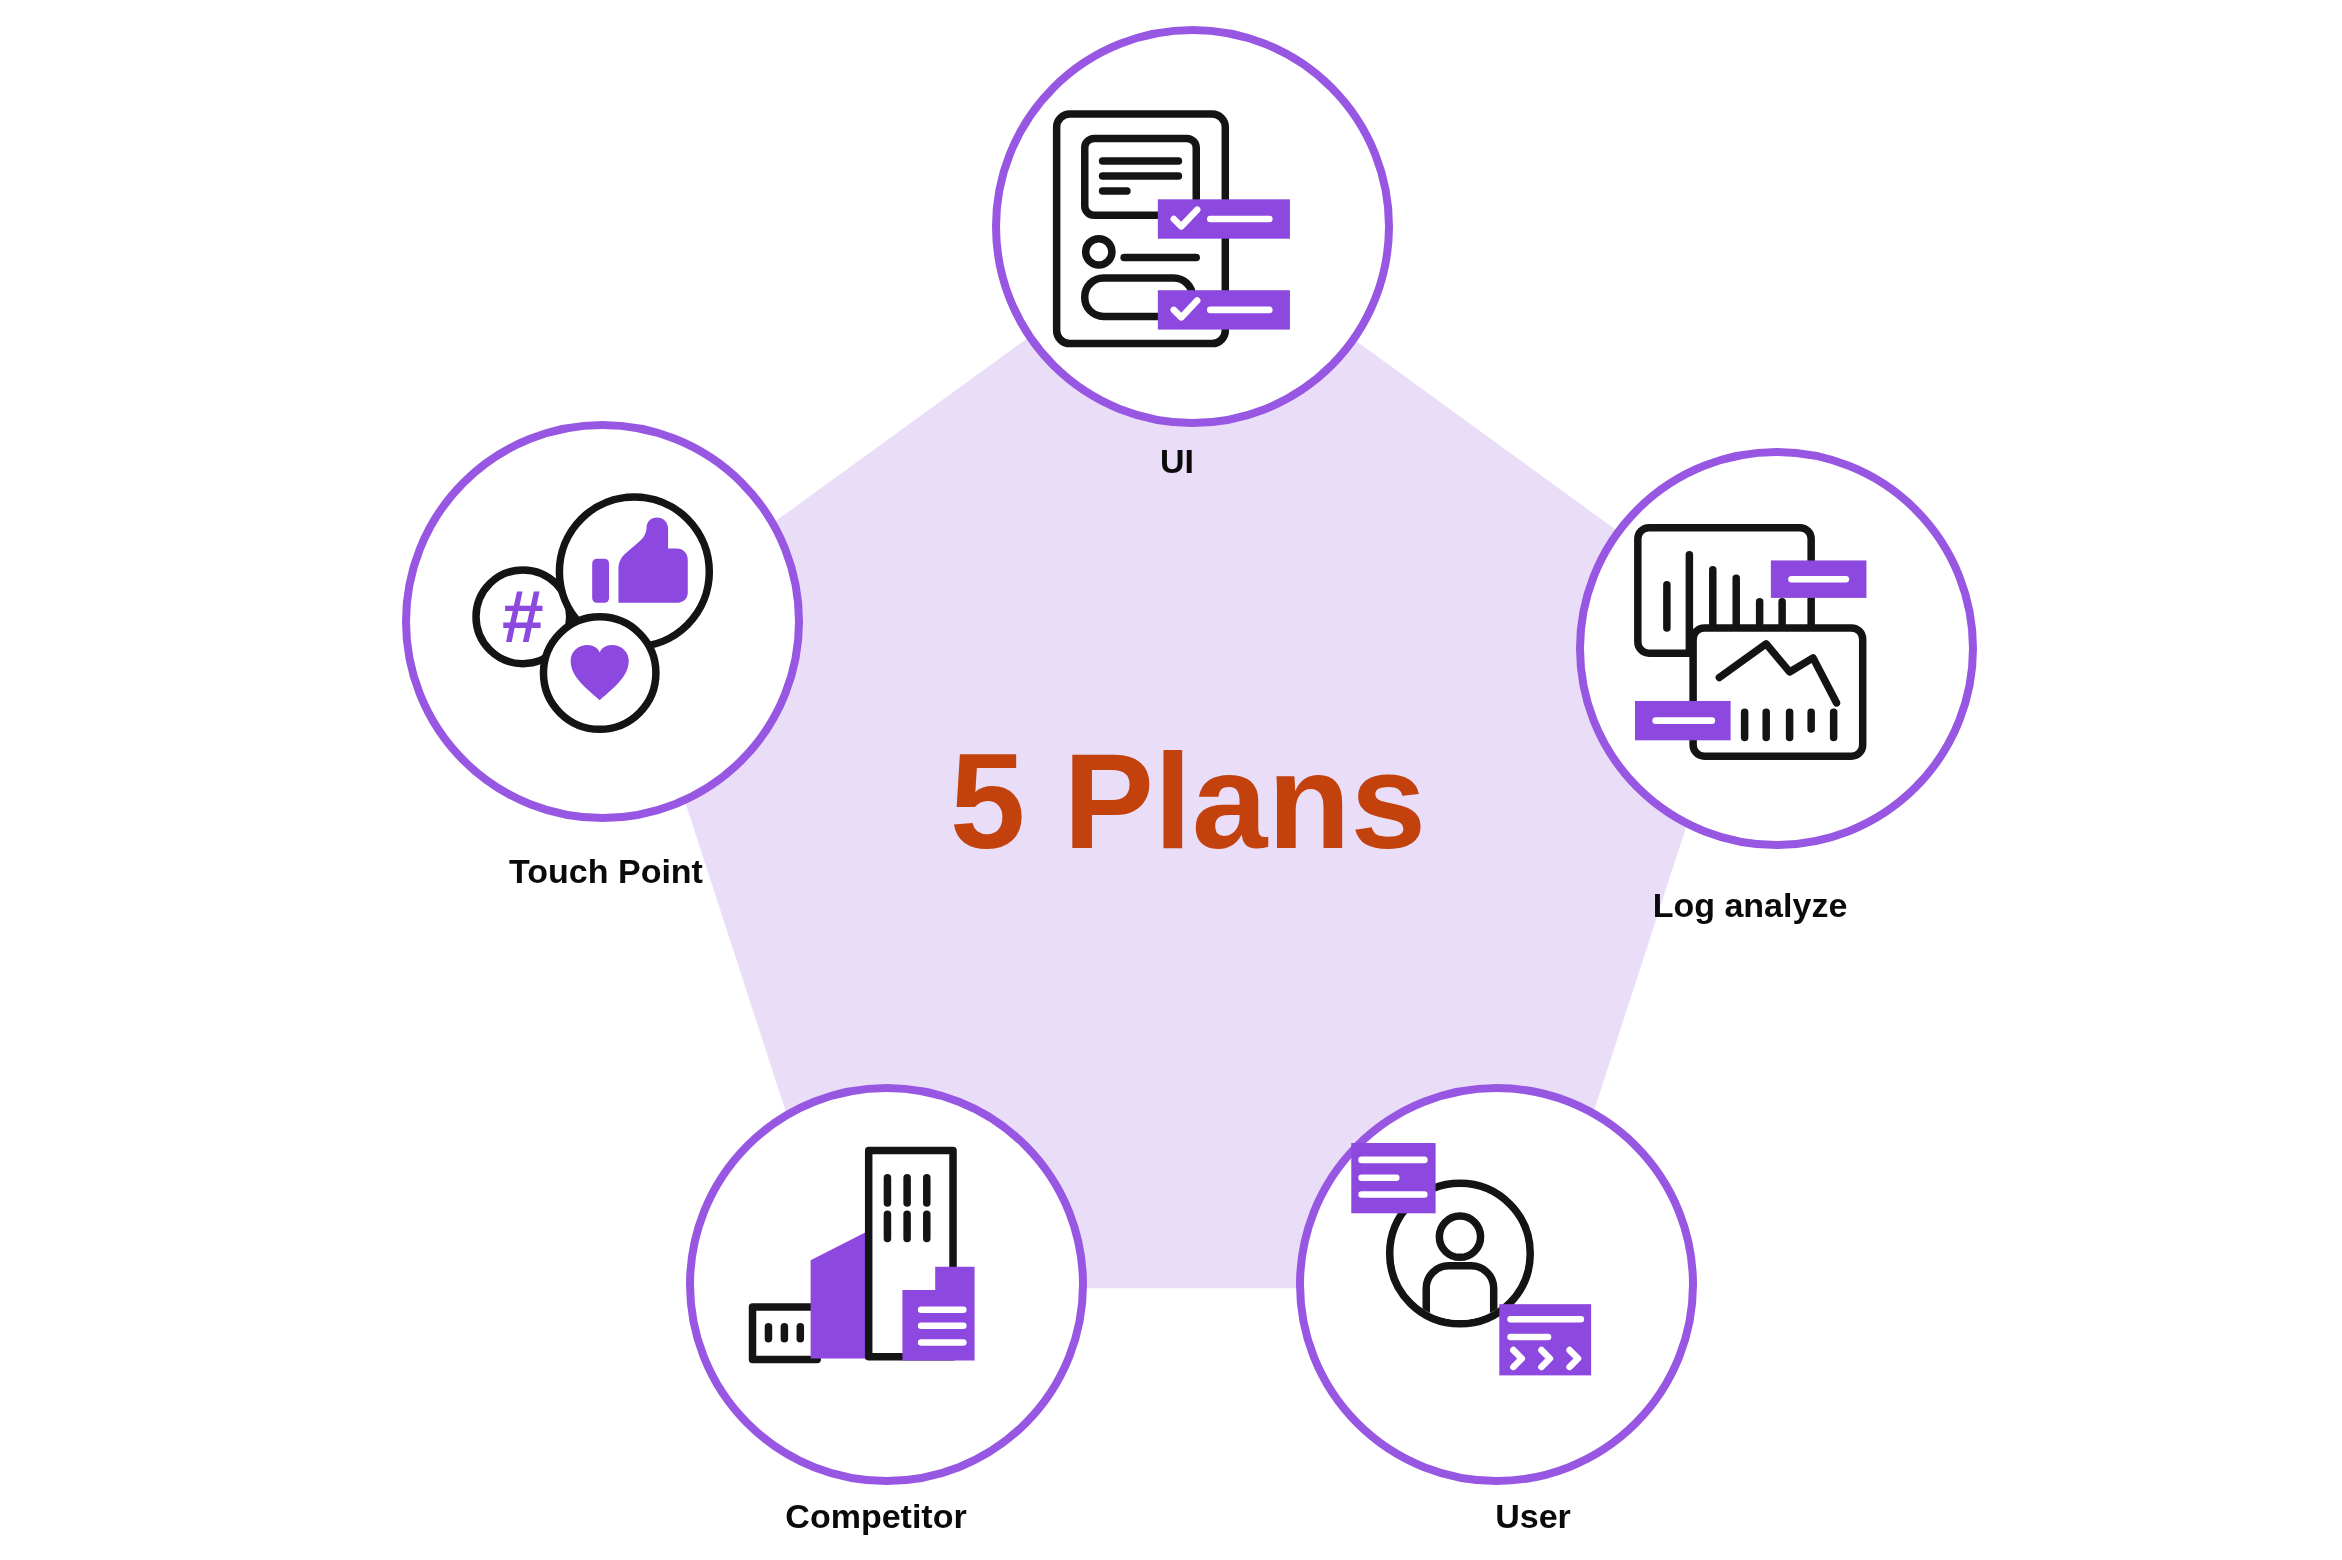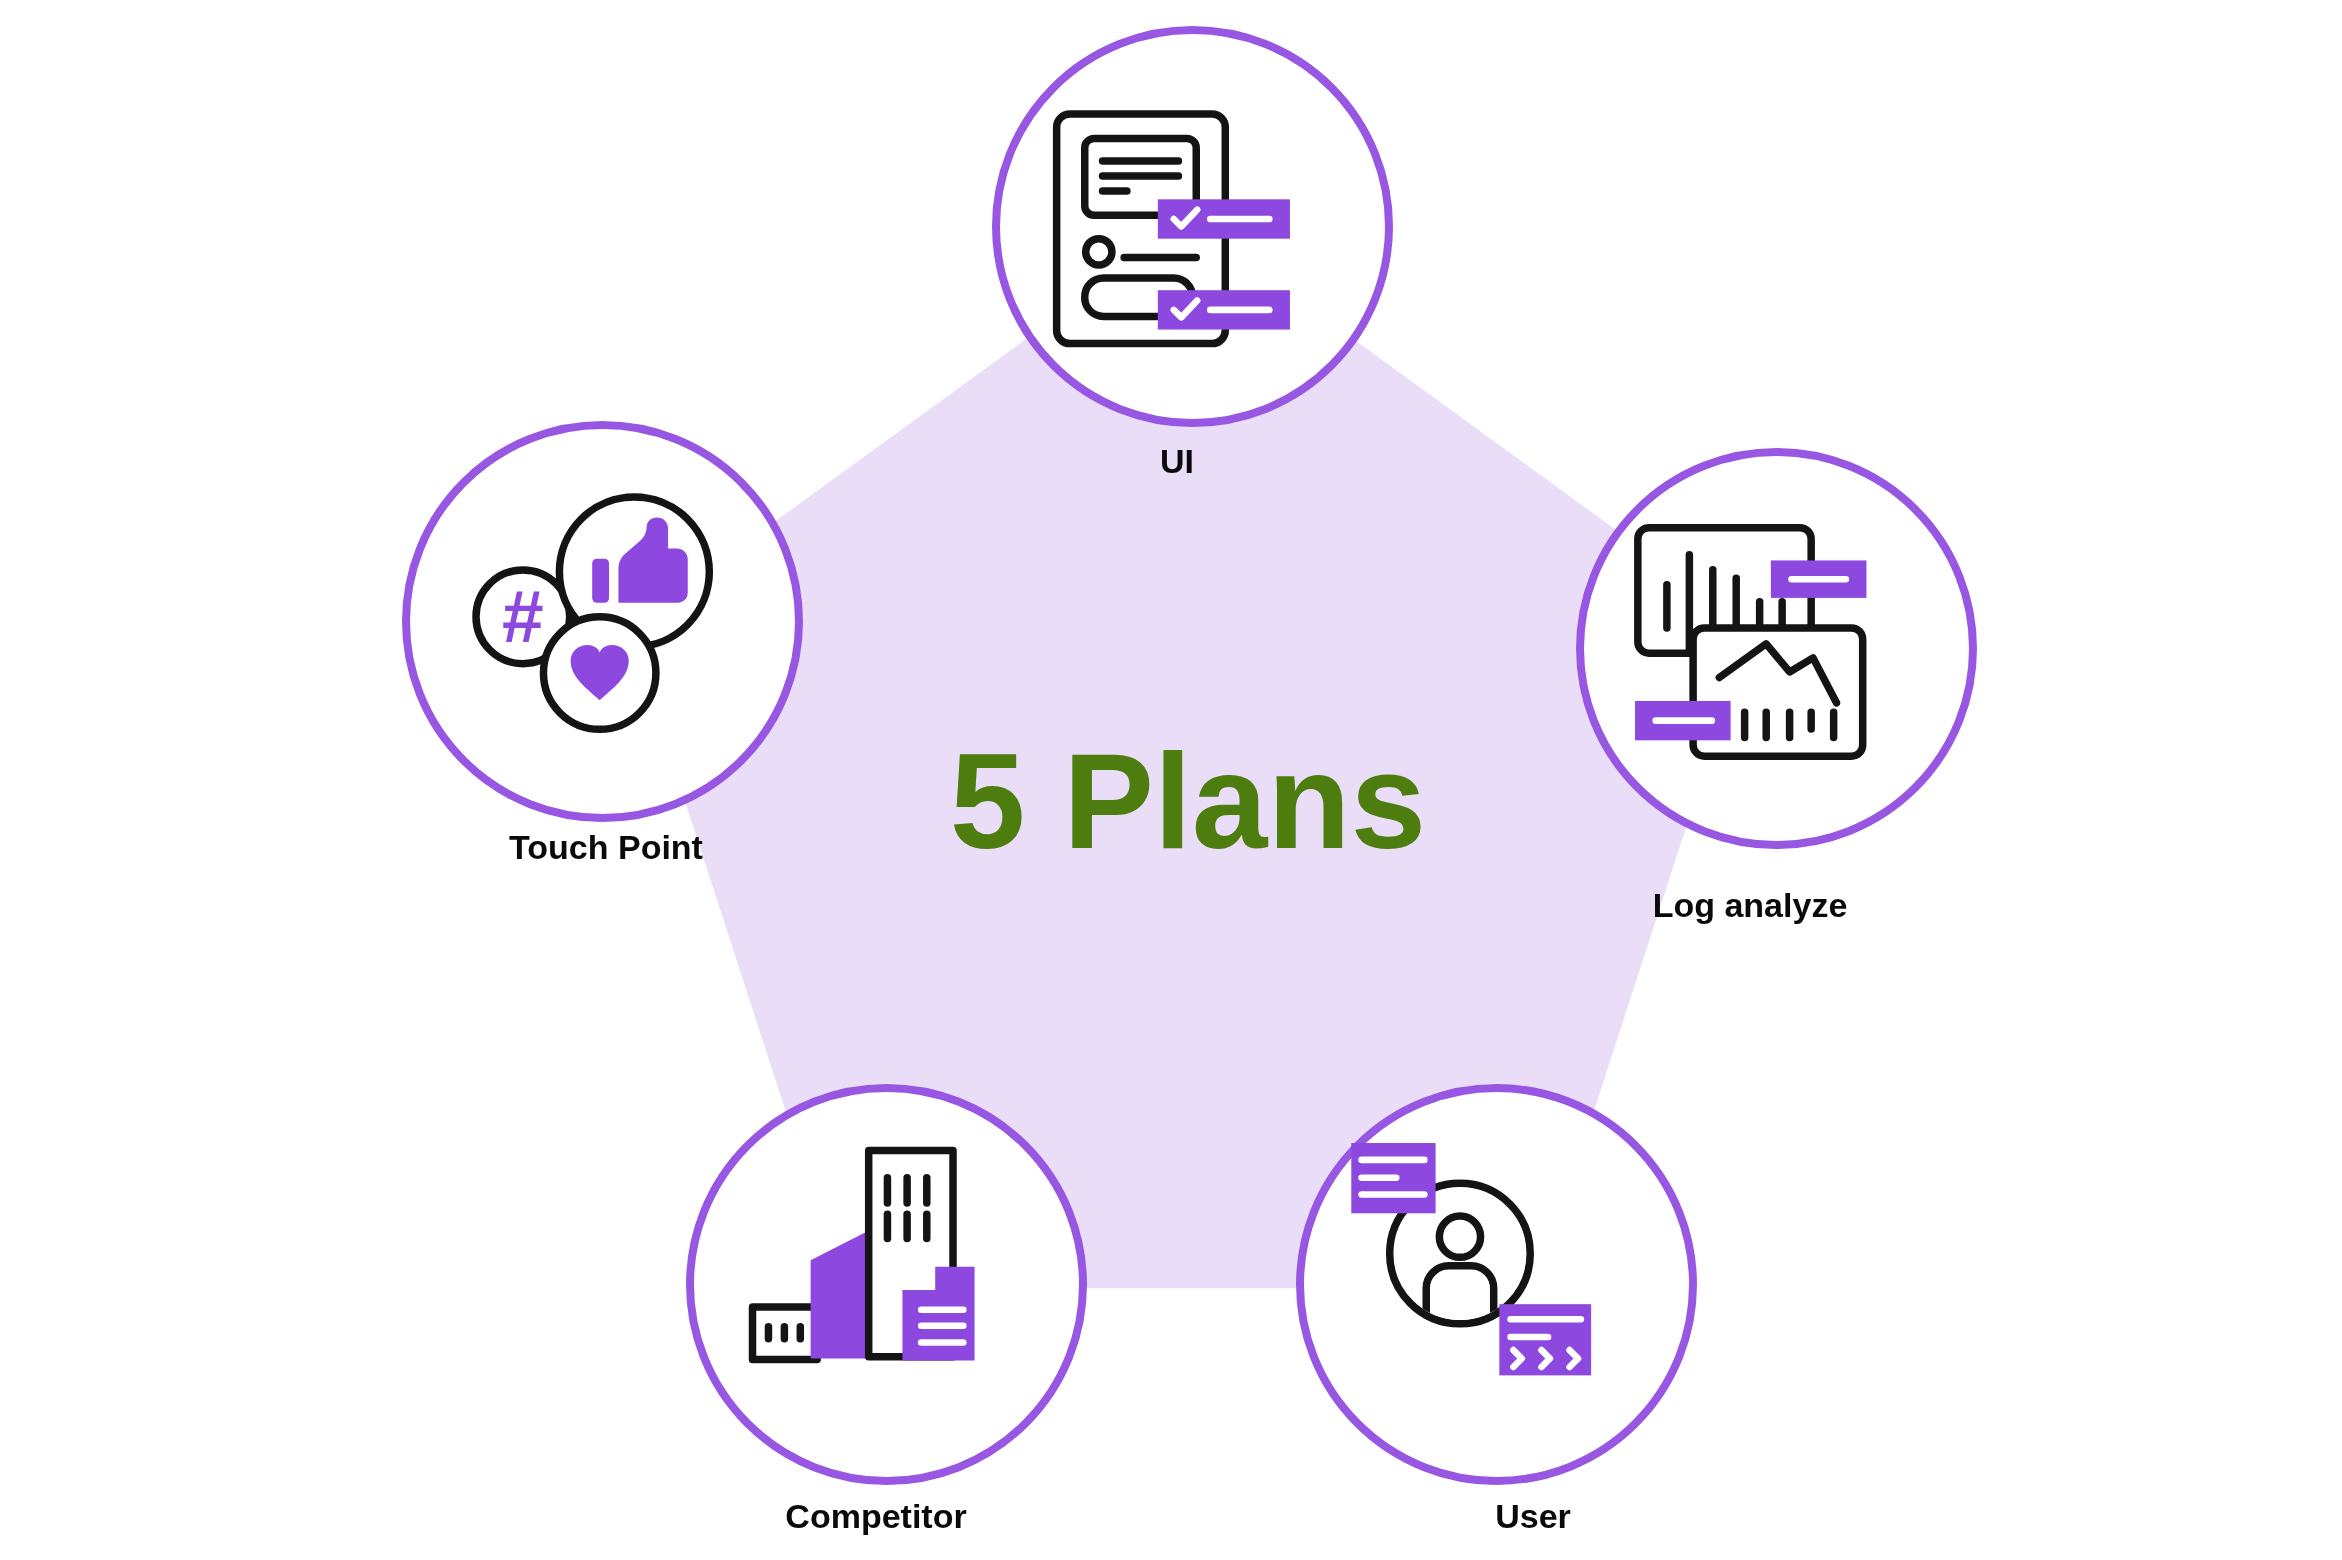--- a/index.html
+++ b/index.html
@@ -7,21 +7,21 @@
        font-family:"Liberation Sans",sans-serif;}
   .stage{position:absolute;left:0;top:0;width:2342px;height:1561px;background:#fff;}
   .pentagon-svg{position:absolute;left:0;top:0;width:2342px;height:1561px;}
   .node-circle{position:absolute;width:401px;height:401px;box-sizing:border-box;
      border:8.4px solid var(--circle-border);border-radius:50%;background:#fff;}
   .node-circle svg{position:absolute;left:-8.4px;top:-8.4px;width:401px;height:401px;}
   .label{position:absolute;transform:translateX(-50%);text-align:center;
      font-weight:700;font-size:34px;line-height:1.25;color:var(--label-color);
      letter-spacing:0px;white-space:normal;}
   .title{position:absolute;transform:translateX(-50%);font-weight:700;
-     font-size:136px;color:#4d7c0f;white-space:nowrap;}
+     font-size:136px;color:#c2410c;white-space:nowrap;}
   
   .k  {stroke:var(--icon-stroke);stroke-width:8;fill:none;stroke-linecap:round;stroke-linejoin:round;}
   .kf {fill:#fff;stroke:var(--icon-stroke);stroke-width:8;stroke-linejoin:round;}
   .acc{fill:var(--accent);}
   .w  {stroke:#fff;stroke-width:7;fill:none;stroke-linecap:round;stroke-linejoin:round;}
   .hash{font-family:"Liberation Sans",sans-serif;font-weight:700;font-size:80px;
      fill:var(--accent);}
 </style>
 </head>
 <body>
@@ -154,16 +154,16 @@
           L284,136 L293,136 C300,136 305,141 305,148 L305,183 C305,190 300,194 293,194 Z"></path>
       </g>
       <g>
         <circle class="kf" cx="211" cy="269" r="60" stroke-width="10"></circle>
         <path class="acc" d="M211,298 C192,282 180,271 180,256 C180,246 188,239 198,239
           C204,239 209,242 211,247 C213,242 218,239 224,239 C234,239 242,246 242,256
           C242,271 230,282 211,298 Z"></path>
       </g>
     </svg>
   </div>
-  <div class="label" style="left:606px;top:826px;width:225px;">Touch Point</div>
+  <div class="label" style="left:606px;top:850px;width:225px;">Touch Point</div>
 
 </div>
 
 
 </body></html>

